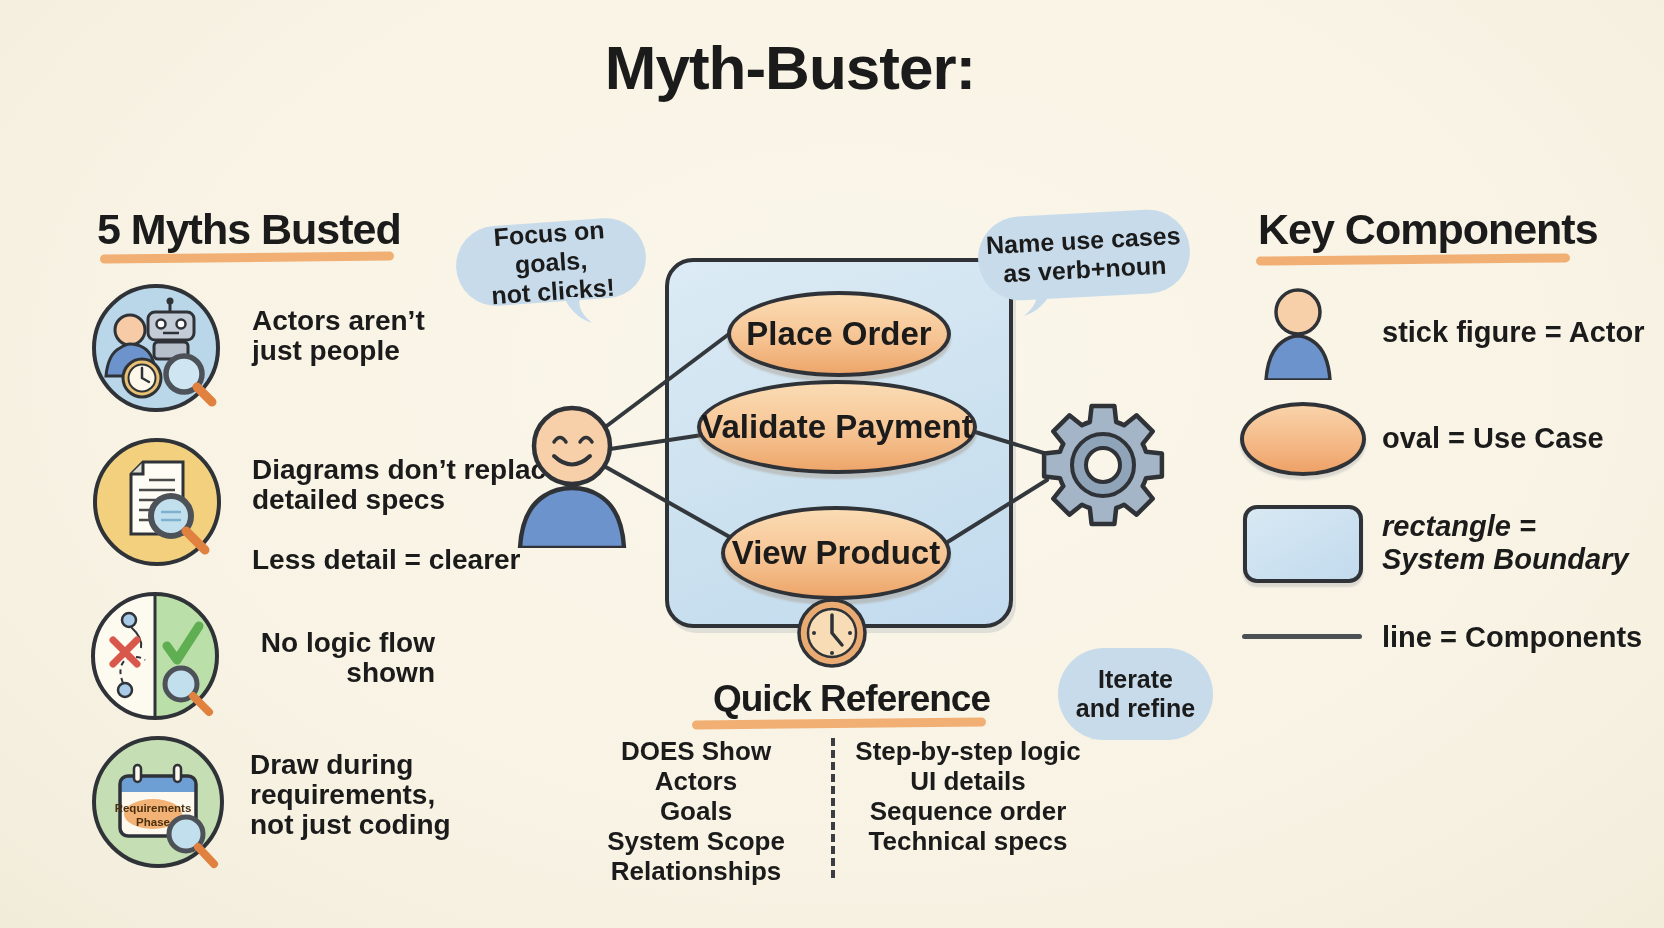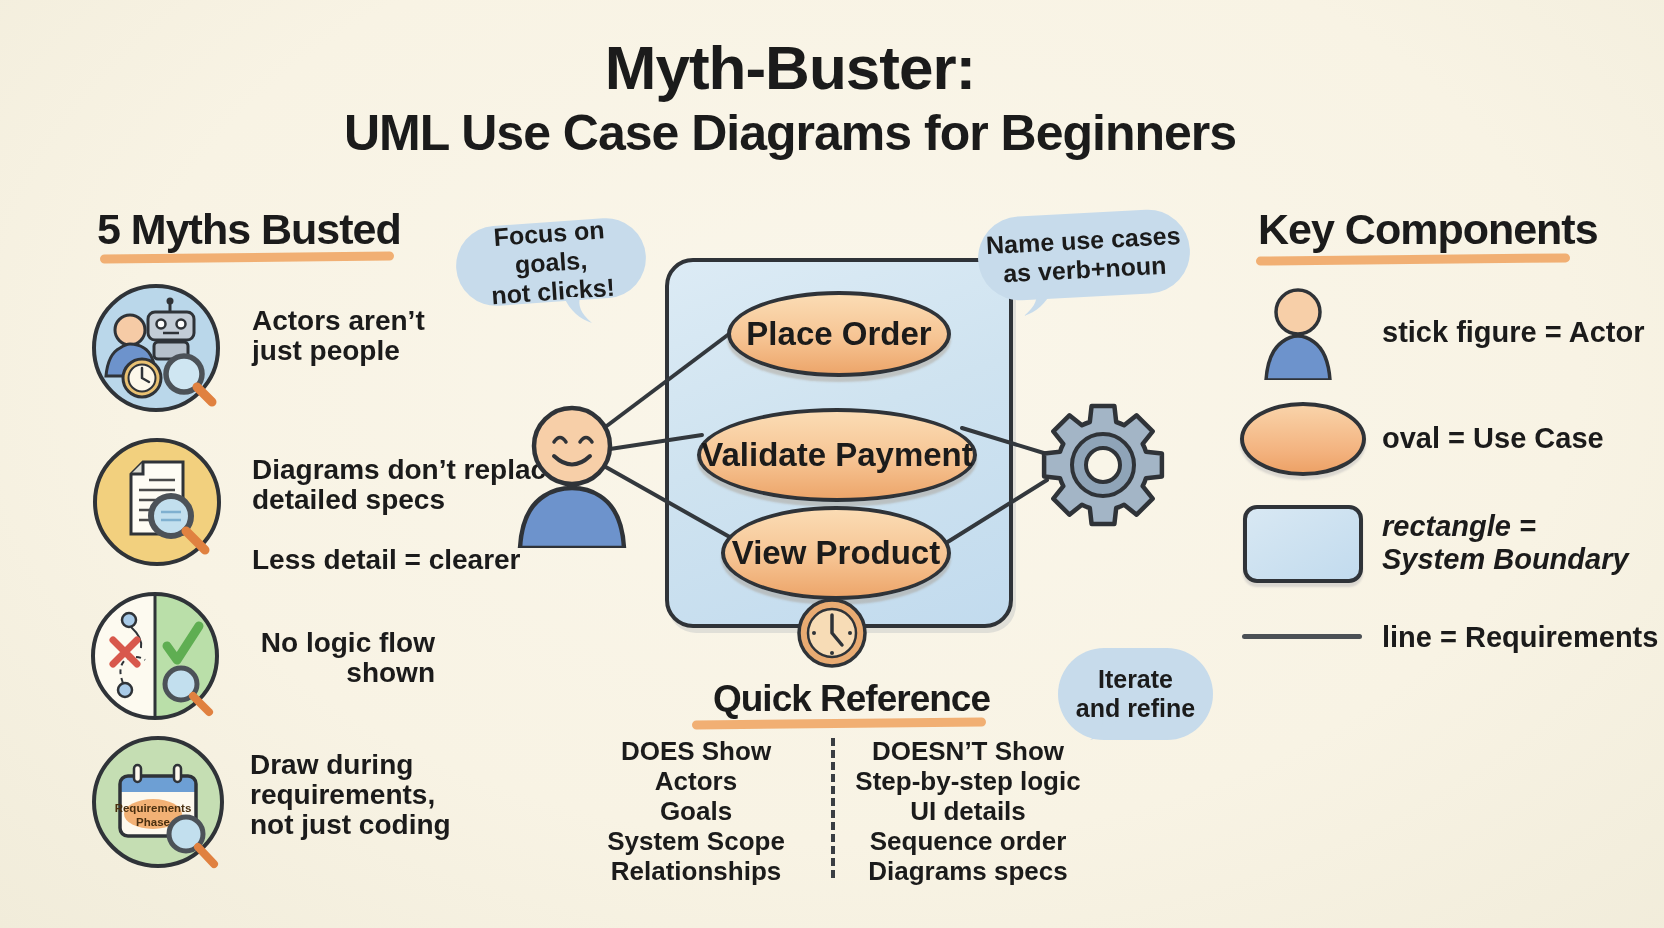--- a/index.html
+++ b/index.html
@@ -45,21 +45,20 @@
   .kc-line{background:#4b5055;border-radius:3px;}
   svg{display:block;}
   .connectors{z-index:2;pointer-events:none;}
 </style>
 </head>
 <body>
 
 <div class="canvas">
 
   <div class="abs title1" style="left:290px;top:32px;width:1000px;">Myth-Buster:</div>
-  <div class="abs title2" style="left:190px;top:104px;width:1200px;">UML Use Case Diagrams for Beginners</div>
 
   <div class="abs section-h" style="left:97px;top:205px;">5 Myths Busted</div>
   <div class="abs marker" style="left:100px;top:253px;width:294px;height:9px;"></div>
 
   <div class="abs" style="left:86px;top:278px;">
     <svg width="150" height="150" viewBox="0 0 150 150">
       <circle cx="70" cy="70" r="62" fill="#bad7ea" stroke="#2f3338" stroke-width="4"></circle>
       <g>
         <line x1="84" y1="26" x2="84" y2="36" stroke="#2f3338" stroke-width="3"></line>
         <circle cx="84" cy="23" r="3.5" fill="#2f3338"></circle>
@@ -158,21 +157,21 @@
       <line x1="610" y1="449" x2="702" y2="435"></line>
       <line x1="604" y1="466" x2="735" y2="540"></line>
       <line x1="962" y1="428" x2="1047" y2="454"></line>
       <line x1="938" y1="548" x2="1047" y2="480"></line>
     </g>
   </svg>
 
   <div class="abs boundary" style="left:665px;top:258px;width:340px;height:362px;"></div>
 
   <div class="abs usecase" style="left:727px;top:291px;width:216px;height:78px;">Place Order</div>
-  <div class="abs usecase" style="left:697px;top:408px;width:272px;height:86px;">Validate Payment</div>
+  <div class="abs usecase" style="left:697px;top:380px;width:272px;height:86px;">Validate Payment</div>
   <div class="abs usecase" style="left:721px;top:506px;width:222px;height:86px;">View Product</div>
 
   <svg class="abs" style="left:510px;top:398px;z-index:3;" width="124" height="150" viewBox="0 0 124 150">
     <path d="M10,150 Q12,112 34,98 Q46,90 62,90 Q78,90 90,98 Q112,112 114,150 Z" fill="#6d93cc" stroke="#2f3338" stroke-width="4.5"></path>
     <circle cx="62" cy="48" r="38" fill="#f7cfa8" stroke="#2f3338" stroke-width="4.5"></circle>
     <path d="M44,44 Q50,35 56,44 M70,44 Q76,35 82,44" stroke="#2f3338" stroke-width="3.5" stroke-linecap="round" fill="none"></path>
     <path d="M44,58 Q62,75 80,58" stroke="#2f3338" stroke-width="4" stroke-linecap="round" fill="none"></path>
   </svg>
 
   <svg class="abs" style="left:1033px;top:395px;z-index:3;" width="140" height="140" viewBox="0 0 140 140">
@@ -217,39 +216,38 @@
     <div>DOES Show</div>
     <div>Actors</div>
     <div>Goals</div>
     <div>System Scope</div>
     <div>Relationships</div>
   </div>
 
   <div class="abs qr-divider" style="left:831px;top:738px;height:140px;"></div>
 
   <div class="abs qr-col" style="left:824px;top:736px;width:288px;">
-    <div>DOESN’T Show</div>
     <div>Step-by-step logic</div>
     <div>UI details</div>
     <div>Sequence order</div>
-    <div>Diagrams specs</div>
+    <div>Technical specs</div>
   </div>
 
   <div class="abs section-h" style="left:1258px;top:205px;">Key Components</div>
   <div class="abs marker" style="left:1256px;top:255px;width:314px;height:9px;"></div>
 
   <svg class="abs" style="left:1262px;top:286px;" width="72" height="94" viewBox="0 0 72 94">
     <path d="M4,94 Q6,66 20,56 Q28,50 36,50 Q44,50 52,56 Q66,66 68,94 Z" fill="#6d93cc" stroke="#2f3338" stroke-width="3.5"></path>
     <circle cx="36" cy="26" r="22" fill="#f7cfa8" stroke="#2f3338" stroke-width="3.5"></circle>
   </svg>
   <div class="abs kc-label" style="left:1382px;top:316px;">stick figure = Actor</div>
 
   <div class="abs kc-oval" style="left:1240px;top:402px;width:118px;height:66px;"></div>
   <div class="abs kc-label" style="left:1382px;top:422px;">oval = Use Case</div>
 
   <div class="abs kc-rect" style="left:1243px;top:505px;width:112px;height:70px;"></div>
   <div class="abs kc-label ml" style="left:1382px;top:510px;font-style:italic;">rectangle =
 System Boundary</div>
 
   <div class="abs kc-line" style="left:1242px;top:634px;width:120px;height:5px;"></div>
-  <div class="abs kc-label" style="left:1382px;top:621px;">line = Requirements</div>
+  <div class="abs kc-label" style="left:1382px;top:621px;">line = Components</div>
 
 </div>
 
 </body></html>

